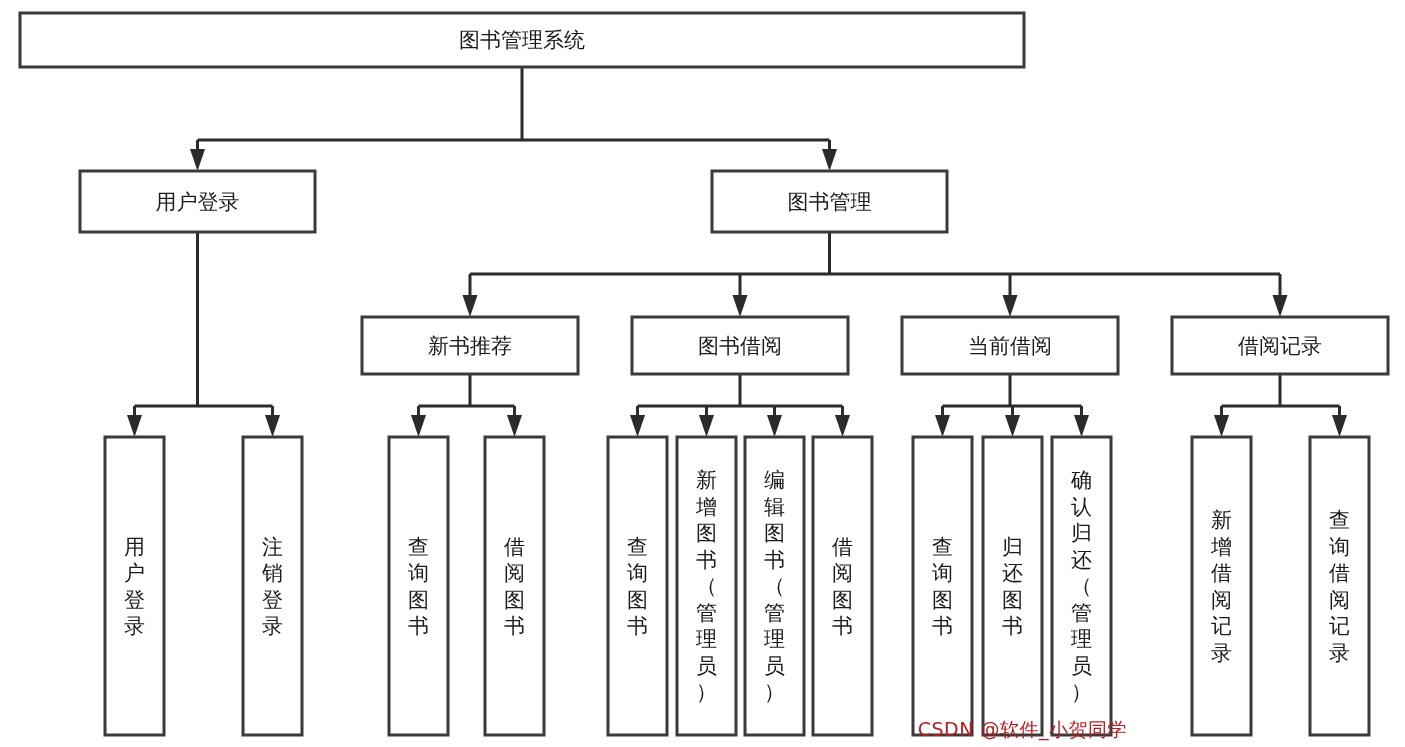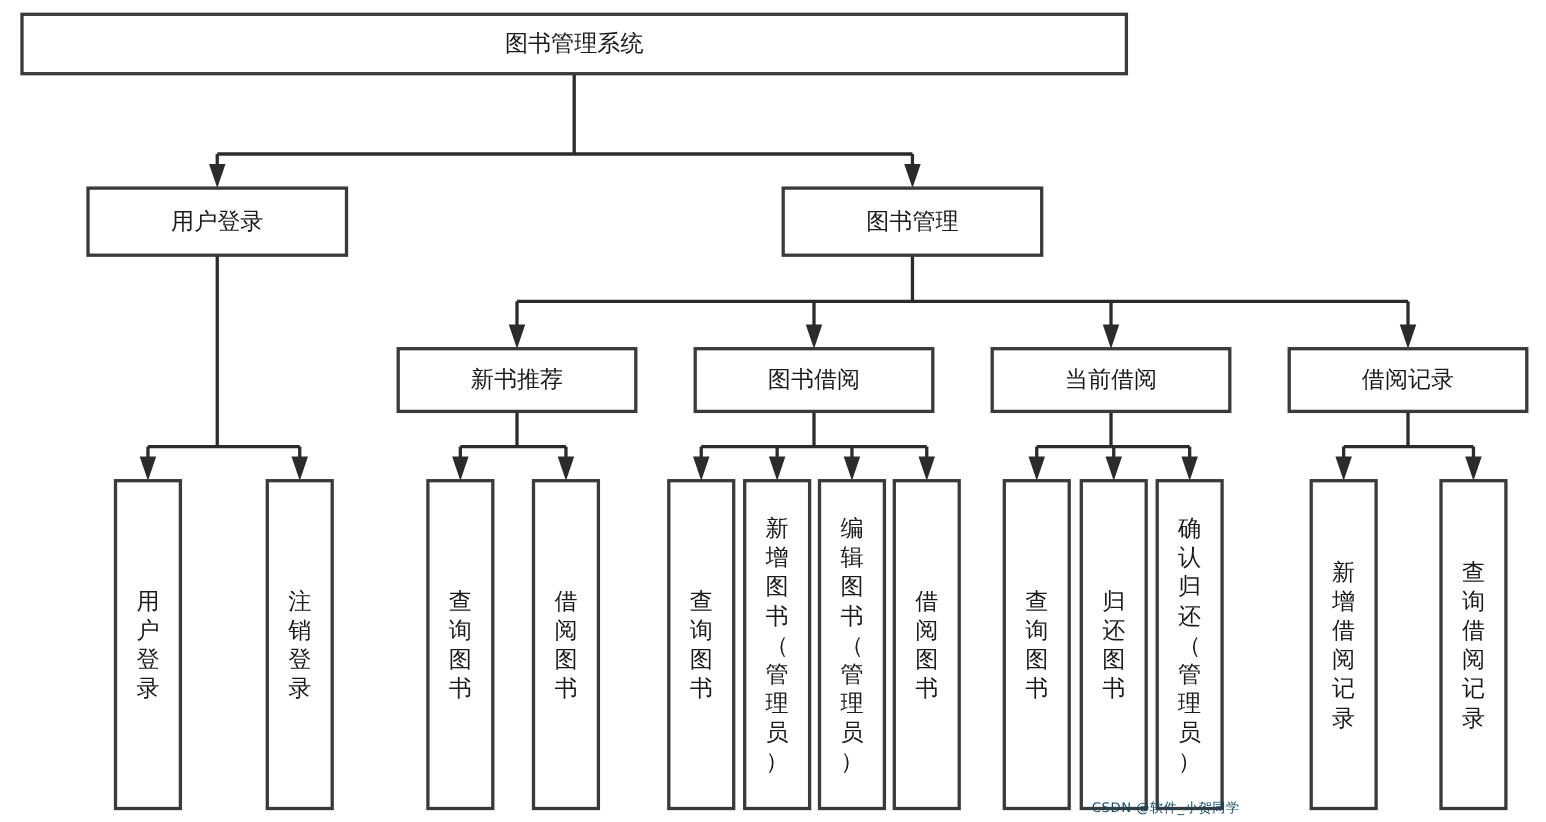--- a/index.html
+++ b/index.html
@@ -37,22 +37,22 @@
     fill:#1a1a1a;
     font-family:"DejaVu Sans","Liberation Sans",sans-serif;
     font-size:21px;
     text-anchor:middle;
   }
   .watermark{
     position:absolute;
     right:8px;
     bottom:4px;
     font-family:"DejaVu Sans","Liberation Sans",sans-serif;
-    font-size:12px;
-    color:#0c4a6e;
+    font-size:19px;
+    color:#b91c1c;
     white-space:nowrap;
     letter-spacing:0.5px;
     user-select:none;
   }
 </style>
 </head>
 <body>
 
 <div id="diagram-root">
   <svg class="diagram" id="diagram-svg" viewBox="0 0 1405 747" xmlns="http://www.w3.org/2000/svg">

